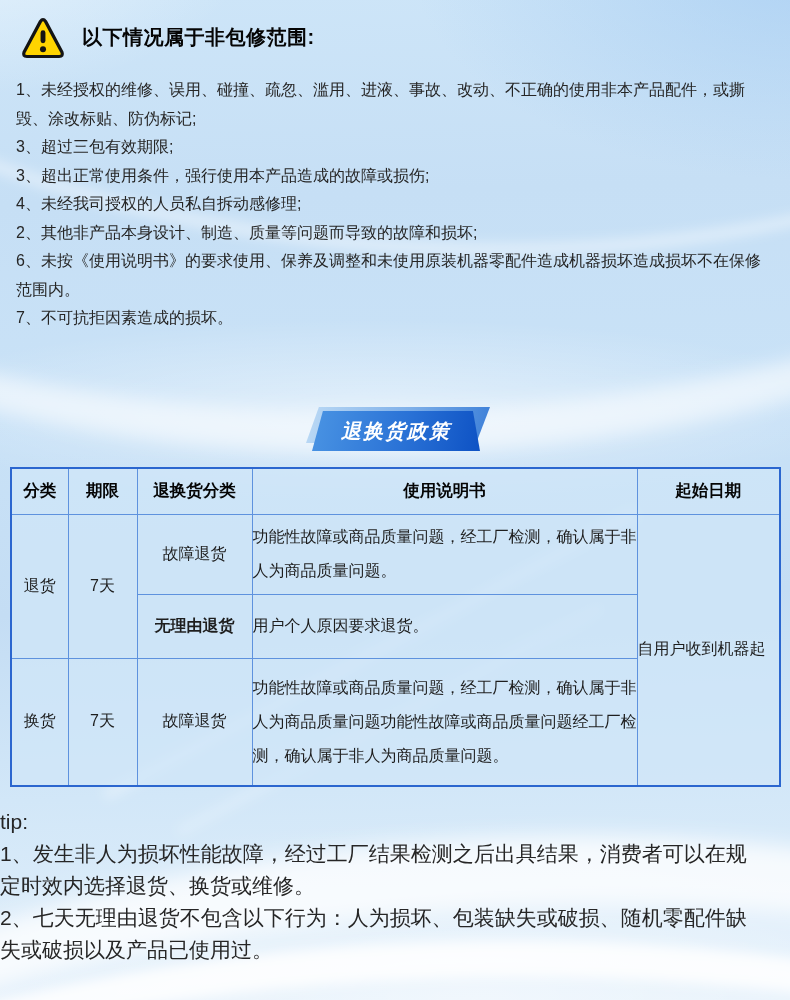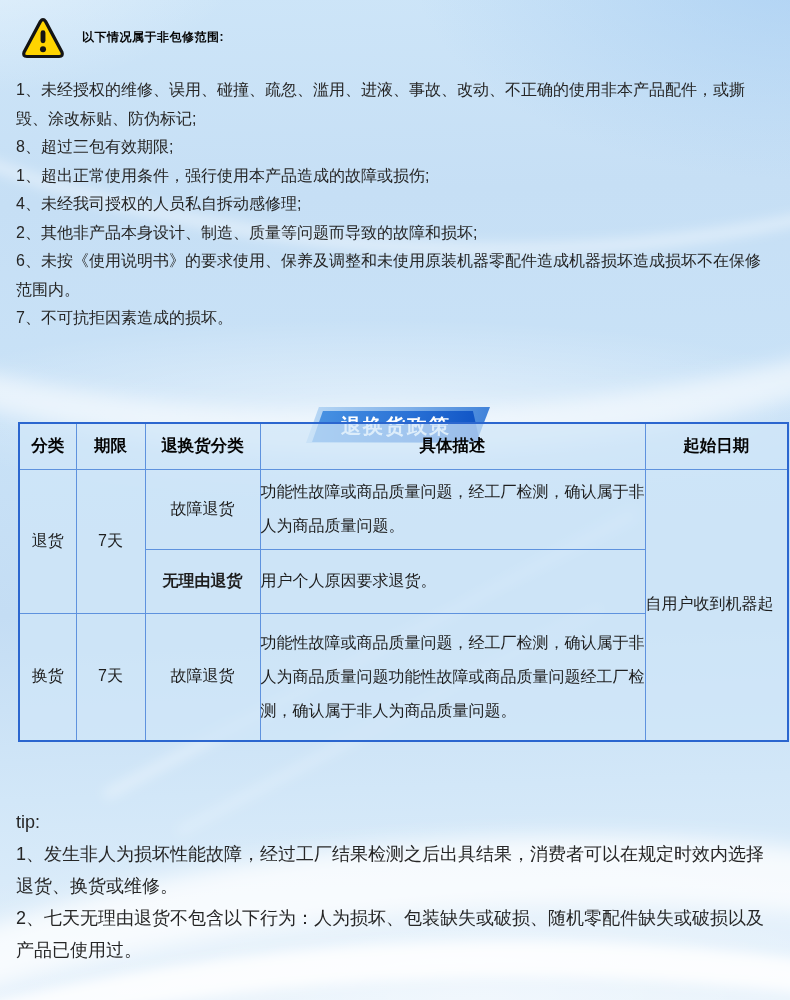--- a/index.html
+++ b/index.html
@@ -27,56 +27,56 @@
          border-top:70px solid rgba(255,255,255,.75); filter:blur(10px); transform:rotate(-3deg); }
   .arc4{ width:2200px; height:1000px; left:-650px; top:942px;
          border-top:36px solid rgba(255,255,255,.85); filter:blur(6px); transform:rotate(-2deg); }
   .streak1{ position:absolute; width:600px; height:9px; left:70px; top:650px;
             background:rgba(255,255,255,.38); filter:blur(6px); transform:rotate(-28deg); pointer-events:none; }
   .streak2{ position:absolute; width:480px; height:7px; left:150px; top:716px;
             background:rgba(255,255,255,.28); filter:blur(6px); transform:rotate(-28deg); pointer-events:none; }
   
   .warn-head{ position:absolute; left:20px; top:16px; display:flex; align-items:center; gap:16px; }
   .warn-icon{ width:46px; height:43px; flex:0 0 auto; }
-  .warn-title{ font-size:12px; font-weight:700; color:#050505; letter-spacing:.5px; }
+  .warn-title{ font-size:20px; font-weight:700; color:#050505; letter-spacing:.5px; }
   
   .exclusions{ position:absolute; left:16px; top:76px; width:760px;
                font-size:16px; line-height:28.5px; color:#262626; }
   
   .banner-wrap{ position:absolute; left:0; top:0; width:790px; height:0; }
   .banner-back{ position:absolute; left:306px; top:407px; width:184px; height:36px;
                 background:linear-gradient(100deg,#bcdaf5 0%,#7fb0e9 55%,#3c7fd8 100%);
                 clip-path:polygon(7% 0,100% 0,92.5% 100%,0 100%); }
-  .banner-front{ position:absolute; left:312px; top:411px; width:168px; height:31px;
+  .banner-front{ position:absolute; left:312px; top:411px; width:168px; height:40px;
                  background:linear-gradient(102deg,#4a94e3 0%,#2a72d6 55%,#0e52c4 100%);
                  clip-path:polygon(6.5% 0,95.8% 0,100% 100%,0 100%);
-                 display:flex; align-items:center; justify-content:center; }
+                 display:flex; align-items:center; justify-content:center;font-style:italic; }
   .banner-front span{ color:#fff; font-size:20px; font-weight:700; letter-spacing:2px; }
   
-  table.policy{ position:absolute; left:10px; top:422px; width:769px;
+  table.policy{ position:absolute; left:10px; top:467px; width:769px;
                 border-collapse:collapse; table-layout:fixed;
-                border:2px solid #2b66cf;margin-left:8px; }
+                border:2px solid #2b66cf; }
   table.policy th, table.policy td{
     border:1px solid #5e92de; background:rgba(208,230,248,.72);
     font-size:16px; color:#1e1e1e; vertical-align:middle; padding:0;
   }
   table.policy th{ font-size:16.5px; font-weight:700; color:#050505; text-align:center; }
   tr.h-header{ height:46px; }
   tr.h-r1{ height:80px; }
   tr.h-r2{ height:64px; }
   tr.h-r3{ height:128px; }
   .cell-center{ text-align:center; }
   .cell-type{ text-align:center; padding-left:15px; }
   .cell-desc{ text-align:left; padding-left:15px; padding-right:14px; line-height:34px; }
   th.cell-desc-h{ text-align:left; padding-left:15px; }
   .cell-start{ text-align:left; padding-left:4px; }
   .bold{ font-weight:700; }
   
-  .tips{ position:absolute; left:16px; top:806px; width:760px;
-         font-size:18px; line-height:32px; color:#262626; }
+  .tips{ position:absolute; left:0; top:806px; width:760px;
+         font-size:21px; line-height:32px; color:#262626; }
 </style>
 </head>
 <body>
 
 <div class="page">
 
   <div class="bg-tints"></div>
   <div class="arc arc1"></div>
   <div class="arc arc2"></div>
   <div class="arc arc3"></div>
@@ -88,22 +88,22 @@
     <svg class="warn-icon" viewBox="0 0 64 60" aria-hidden="true">
       <path d="M28.5 7.5 L5.5 50.5 Q3.5 56.5 9.5 56.5 H54.5 Q60.5 56.5 58.5 50.5 L35.5 7.5 Q32 2.5 28.5 7.5 Z" fill="#ffd400" stroke="#141414" stroke-width="4.5" stroke-linejoin="round"></path>
       <rect x="28.6" y="20" width="6.8" height="18" rx="3.4" fill="#141414"></rect>
       <circle cx="32" cy="46.5" r="4.2" fill="#141414"></circle>
     </svg>
     <div class="warn-title">以下情况属于非包修范围:</div>
   </div>
 
   <div class="exclusions">
     <div>1、未经授权的维修、误用、碰撞、疏忽、滥用、进液、事故、改动、不正确的使用非本产品配件，或撕毁、涂改标贴、防伪标记;</div>
-    <div>8、超过三包有效期限;</div>
-    <div>1、超出正常使用条件，强行使用本产品造成的故障或损伤;</div>
+    <div>3、超过三包有效期限;</div>
+    <div>3、超出正常使用条件，强行使用本产品造成的故障或损伤;</div>
     <div>4、未经我司授权的人员私自拆动感修理;</div>
     <div>2、其他非产品本身设计、制造、质量等问题而导致的故障和损坏;</div>
     <div>6、未按《使用说明书》的要求使用、保养及调整和未使用原装机器零配件造成机器损坏造成损坏不在保修范围内。</div>
     <div>7、不可抗拒因素造成的损坏。</div>
   </div>
 
   <div class="banner-wrap">
     <div class="banner-back"></div>
     <div class="banner-front">
       <span>退换货政策</span>
@@ -116,21 +116,21 @@
         <col style="width:69px">
         <col style="width:115px">
         <col style="width:385px">
         <col style="width:143px">
     </colgroup>
     <thead>
       <tr class="h-header">
         <th>分类</th>
         <th>期限</th>
         <th>退换货分类</th>
-        <th class="cell-desc-h">具体描述</th>
+        <th class="cell-desc-h">使用说明书</th>
         <th>起始日期</th>
       </tr>
     </thead>
     <tbody>
       <tr class="h-r1">
         <td class="cell-center" rowspan="2">退货</td>
         <td class="cell-center" rowspan="2">7天</td>
         <td class="cell-type">故障退货</td>
         <td class="cell-desc">功能性故障或商品质量问题，经工厂检测，确认属于非人为商品质量问题。</td>
         <td class="cell-start" rowspan="3">自用户收到机器起</td>

